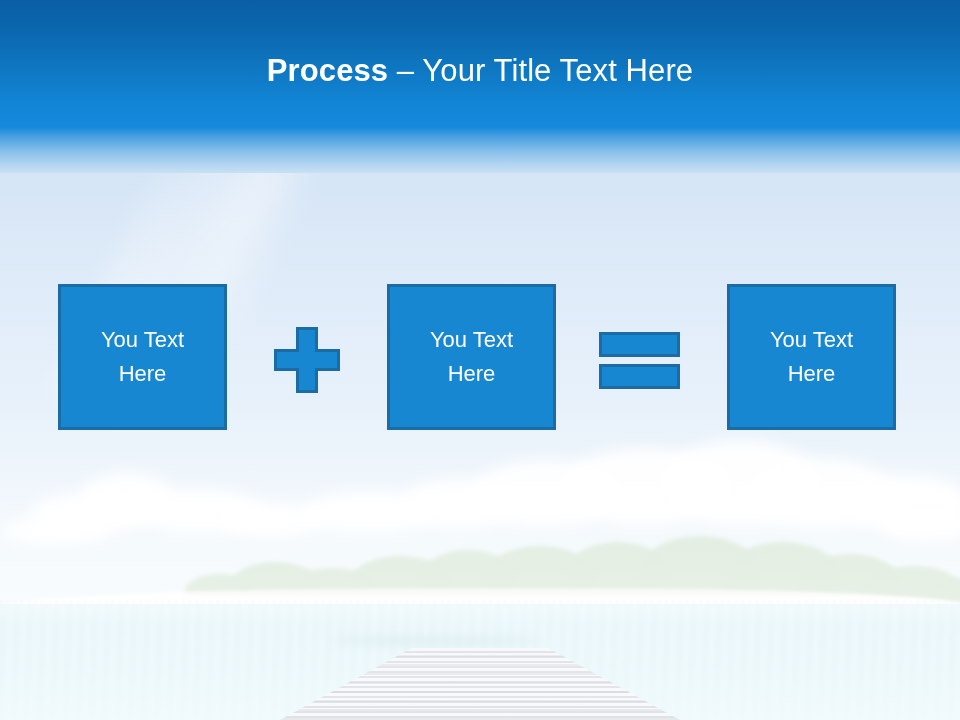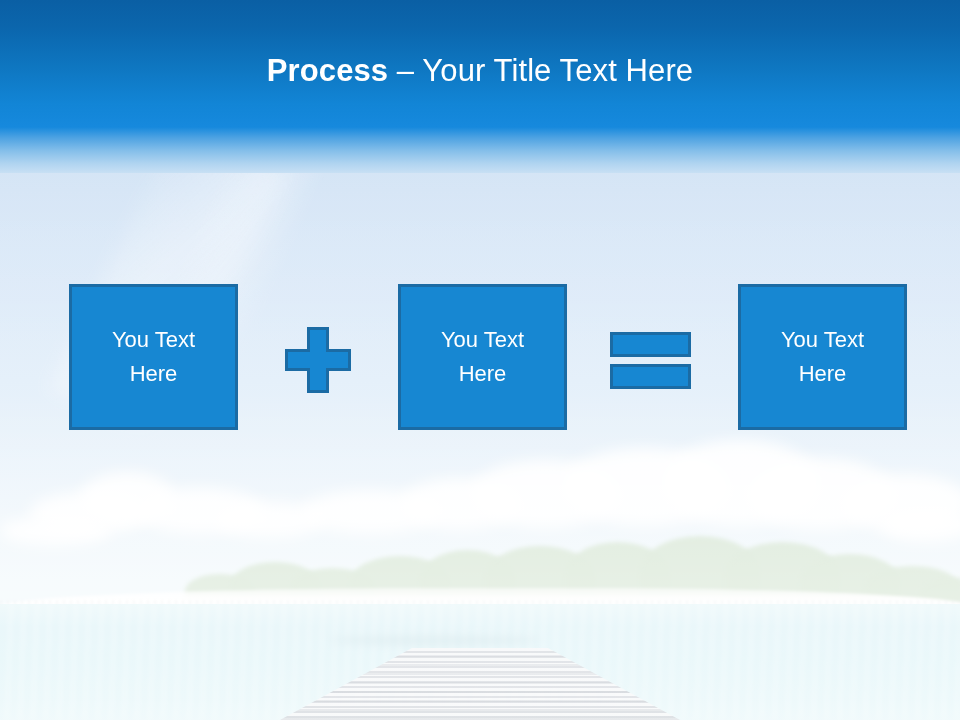--- a/index.html
+++ b/index.html
@@ -221,21 +221,21 @@
     line-height: 38px;
     letter-spacing: .1px;
     white-space: nowrap;
   }
   .slide-title .t-strong { font-weight: bold; }
   .slide-title .t-rest   { font-weight: normal; }
 
   
   .process-row {
     position: absolute;
-    left: 14px; top: 284px;
+    left: 3px; top: 284px;
     width: 836px; height: 150px;
   }
 
   .proc-box {
     position: absolute;
     top: 0;
     width: 169px;
     height: 146px;
     box-sizing: border-box;
     background: #1787d2;

